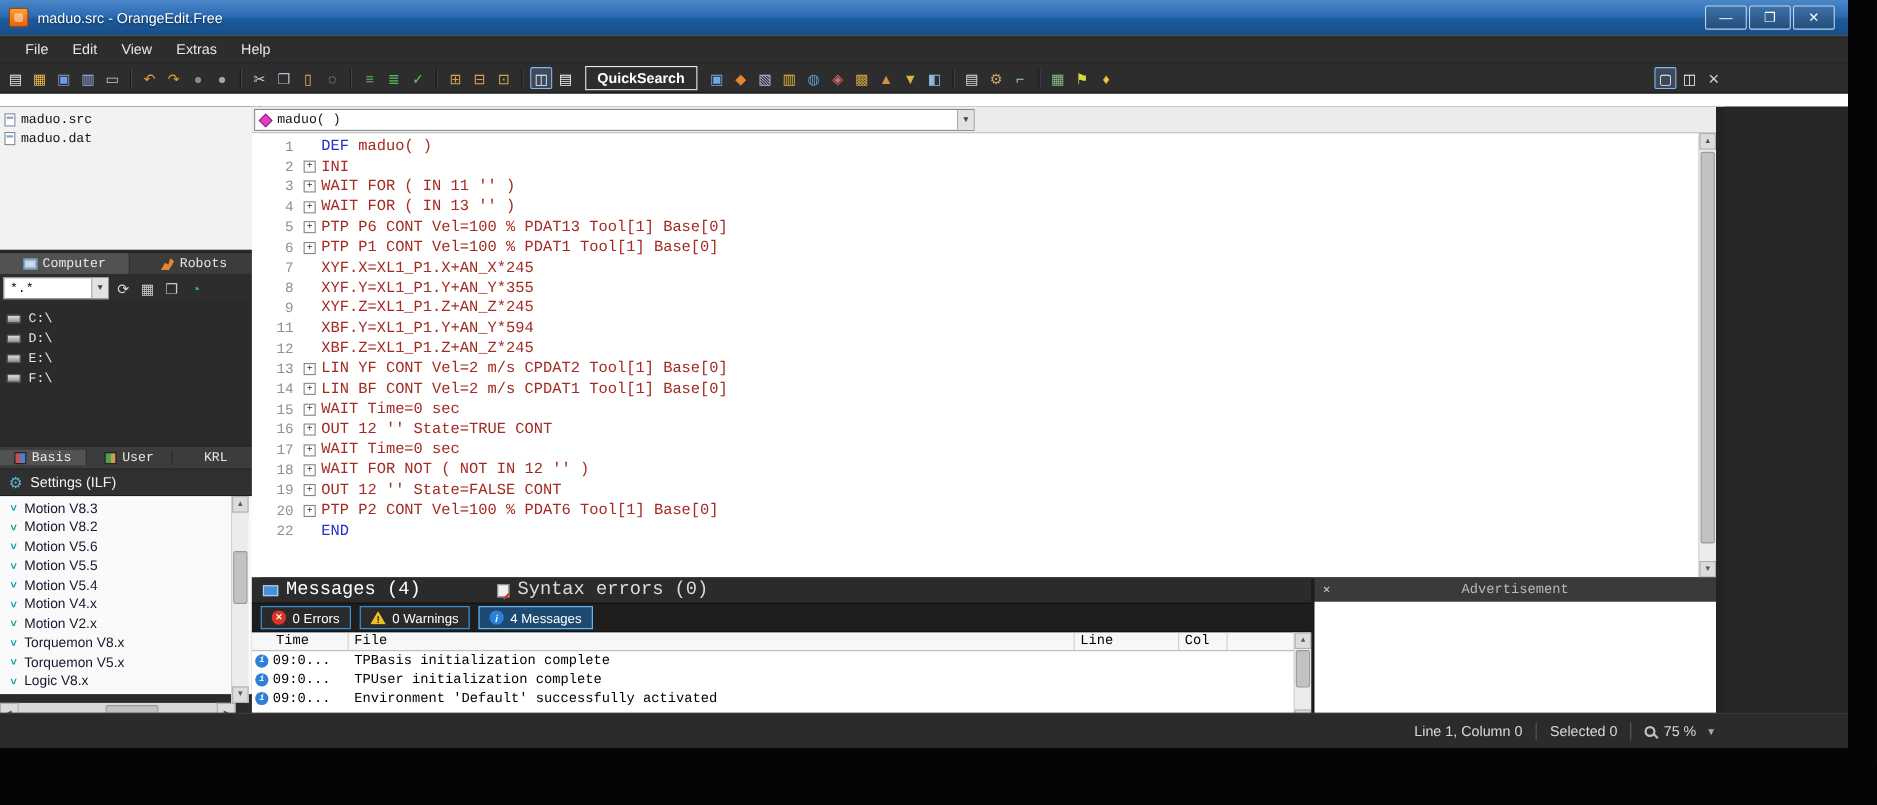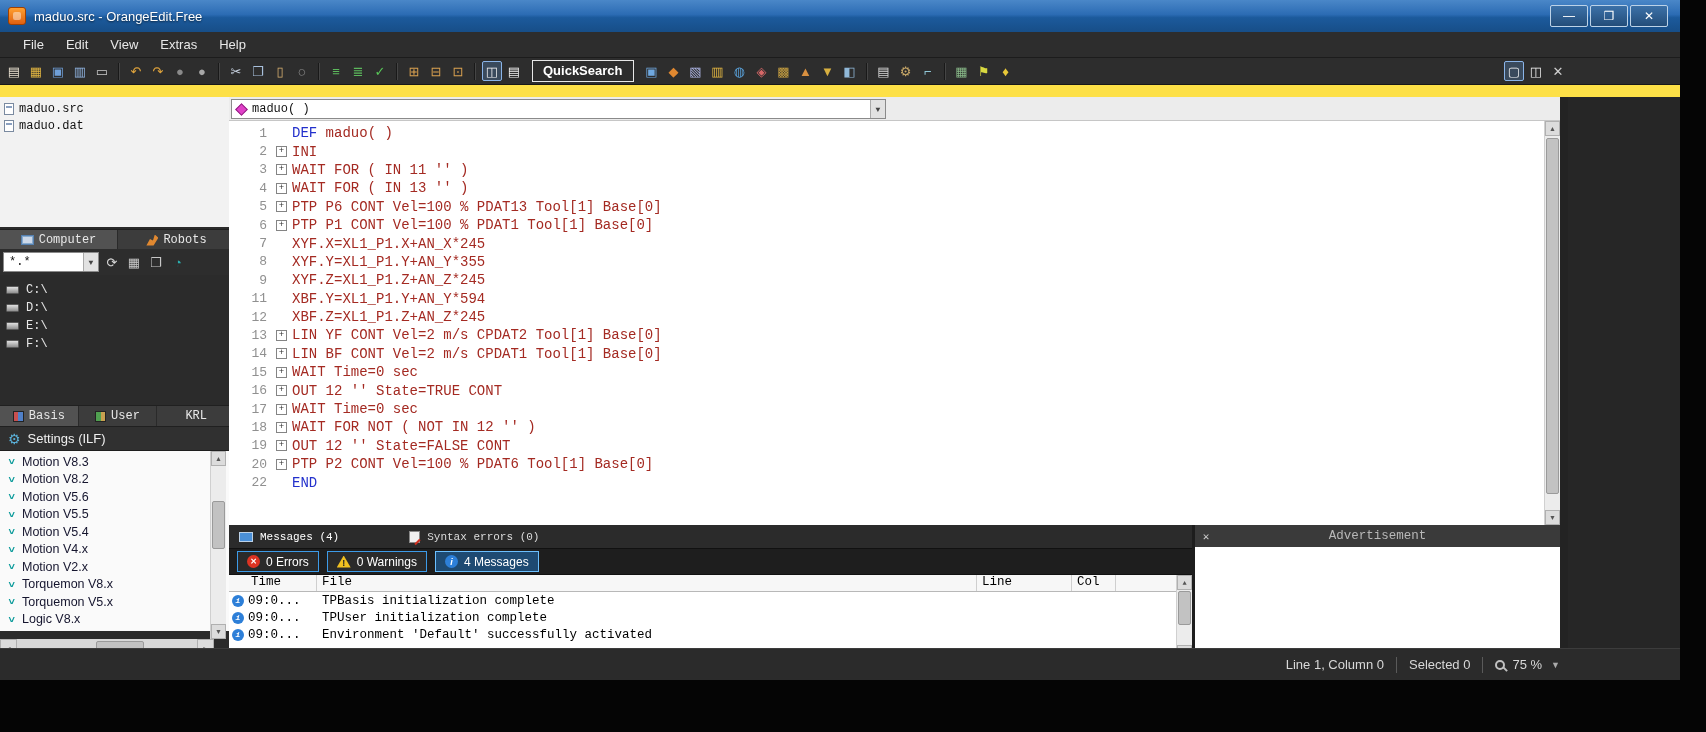--- a/index.html
+++ b/index.html
@@ -1,20 +1,20 @@
 <!DOCTYPE html>
 <html><head>
 <meta charset="utf-8">
 <style>
   * { margin:0; padding:0; box-sizing:border-box; }
   html,body { width:1706px; height:732px; background:#050505; overflow:hidden;
               font-family:"Liberation Sans", sans-serif; }
   .mono { font-family:"Liberation Mono", monospace; }
 
-  .window { position:absolute; left:0; top:0; width:1680px; height:680px; background:#fde047; }
+  .window { position:absolute; left:0; top:0; width:1680px; height:680px; background:#ffffff; }
 
   
   .titlebar { position:absolute; left:0; top:0; width:100%; height:32px;
     background:linear-gradient(#4a87c8 0%, #2c6cb4 45%, #1c5a9c 55%, #174e88 100%);
     display:flex; align-items:center; padding:0 8px; color:#fff; }
   .app-icon { width:18px; height:18px; border-radius:3px; margin-right:8px; flex:none;
     background:linear-gradient(#ffa030,#e06010); border:1px solid #a04000; position:relative; }
   .app-icon::after { content:""; position:absolute; inset:4px; background:rgba(255,255,255,.45); border-radius:2px; }
   .title-text { font-size:13px; text-shadow:0 1px 2px rgba(0,0,0,.6); }
   .win-controls { margin-left:auto; display:flex; margin-right:4px; }
@@ -45,21 +45,21 @@
 
   
   .sidebar { position:absolute; left:0; top:0; width:237px; height:563px; background:#2b2b2b; border-right:1px solid #141414; }
   .file-panel { position:absolute; left:0; top:0; width:100%; height:130px; background:#f2f2f2; padding:3px 4px; overflow:hidden; }
   .file-item { display:flex; align-items:center; gap:5px; height:17px; font-family:"Liberation Mono",monospace; font-size:12px; color:#111; }
   .file-icon { width:10px; height:12px; background:#fff; border:1px solid #7a8aa0; position:relative; flex:none; }
   .file-icon::after { content:""; position:absolute; left:1px; top:2px; right:1px; height:2px; background:#8aa0c0; }
 
   .side-tabbar { position:absolute; left:0; width:100%; display:flex; background:#3c3c3c; border-top:1px solid #202020; border-bottom:1px solid #202020; }
   .explorer-tabs { top:132px; height:22px; }
-  .ilf-tabs { top:308px; height:22px; }
+  .ilf-tabs { top:308px; height:22px;align-items:center; }
   .side-tab { flex:1; display:flex; align-items:center; justify-content:center; gap:5px;
     color:#e8e8e8; font-family:"Liberation Mono",monospace; font-size:12px; border-right:1px solid #2a2a2a; }
   .side-tab.active { background:#525252; }
 
   .mini-icon { display:inline-block; width:13px; height:10px; flex:none; }
   .computer-icon { background:#cdd8e8; border:1px solid #5580b0; box-shadow:inset 0 0 0 1px #88aacc; }
   .robot-icon { background:#e08830; clip-path:polygon(0 100%,30% 40%,55% 55%,70% 0,100% 30%,60% 100%); width:12px; height:11px; }
   .basis-grid-icon { width:11px; height:11px; background:linear-gradient(90deg,#c85050 50%,#5080c8 50%); border:1px solid #222; }
   .user-grid-icon { width:11px; height:11px; background:linear-gradient(90deg,#50a050 50%,#c8a050 50%); border:1px solid #222; }
 
@@ -123,21 +123,21 @@
   .code-text .kw { color:#2230cc; }
   .code-text .fold, .code-text .code, .code-text .id { color:#a42a22; }
   .editor-vscroll { right:0; top:24px; height:404px; }
   .editor-vscroll .sb-thumb { left:1px; right:1px; top:17px; height:356px; }
 
   
   .bottom { position:absolute; left:0; top:428px; width:100%; height:135px; background:#1d1d1d; }
   .messages-panel { position:absolute; left:0; top:0; width:963px; height:135px; display:flex; flex-direction:column; }
   .msg-tabbar { height:23px; background:#2b2b2b; display:flex; align-items:center; padding-left:10px; gap:70px; }
   .msg-tab { display:flex; align-items:center; gap:7px; color:#dcdcdc;
-    font-family:"Liberation Mono",monospace; font-size:11px; }
+    font-family:"Liberation Mono",monospace; font-size:17px; }
   .msg-tab.active { color:#fff; }
   .messages-tab-icon { width:14px; height:10px; background:#4a90d8; border:1px solid #bcd2e8; }
   .syntax-tab-icon { width:11px; height:12px; background:#f0f0f0; border:1px solid #888; position:relative; }
   .syntax-tab-icon::after { content:""; position:absolute; right:-2px; bottom:-1px; width:7px; height:2px;
     background:#d03020; transform:rotate(-45deg); }
   .msg-filterbar { height:27px; background:#1e1e1e; border-top:1px solid #111; border-bottom:1px solid #111;
     display:flex; align-items:center; gap:8px; padding-left:8px; }
   .fbtn { display:flex; align-items:center; gap:6px; height:21px; padding:0 9px;
     border:1px solid #3d9be8; background:#2a2a2a; color:#fff; font-size:12px; }
   .fbtn.active { background:#1e4a72; border-color:#6cc0ff; }

